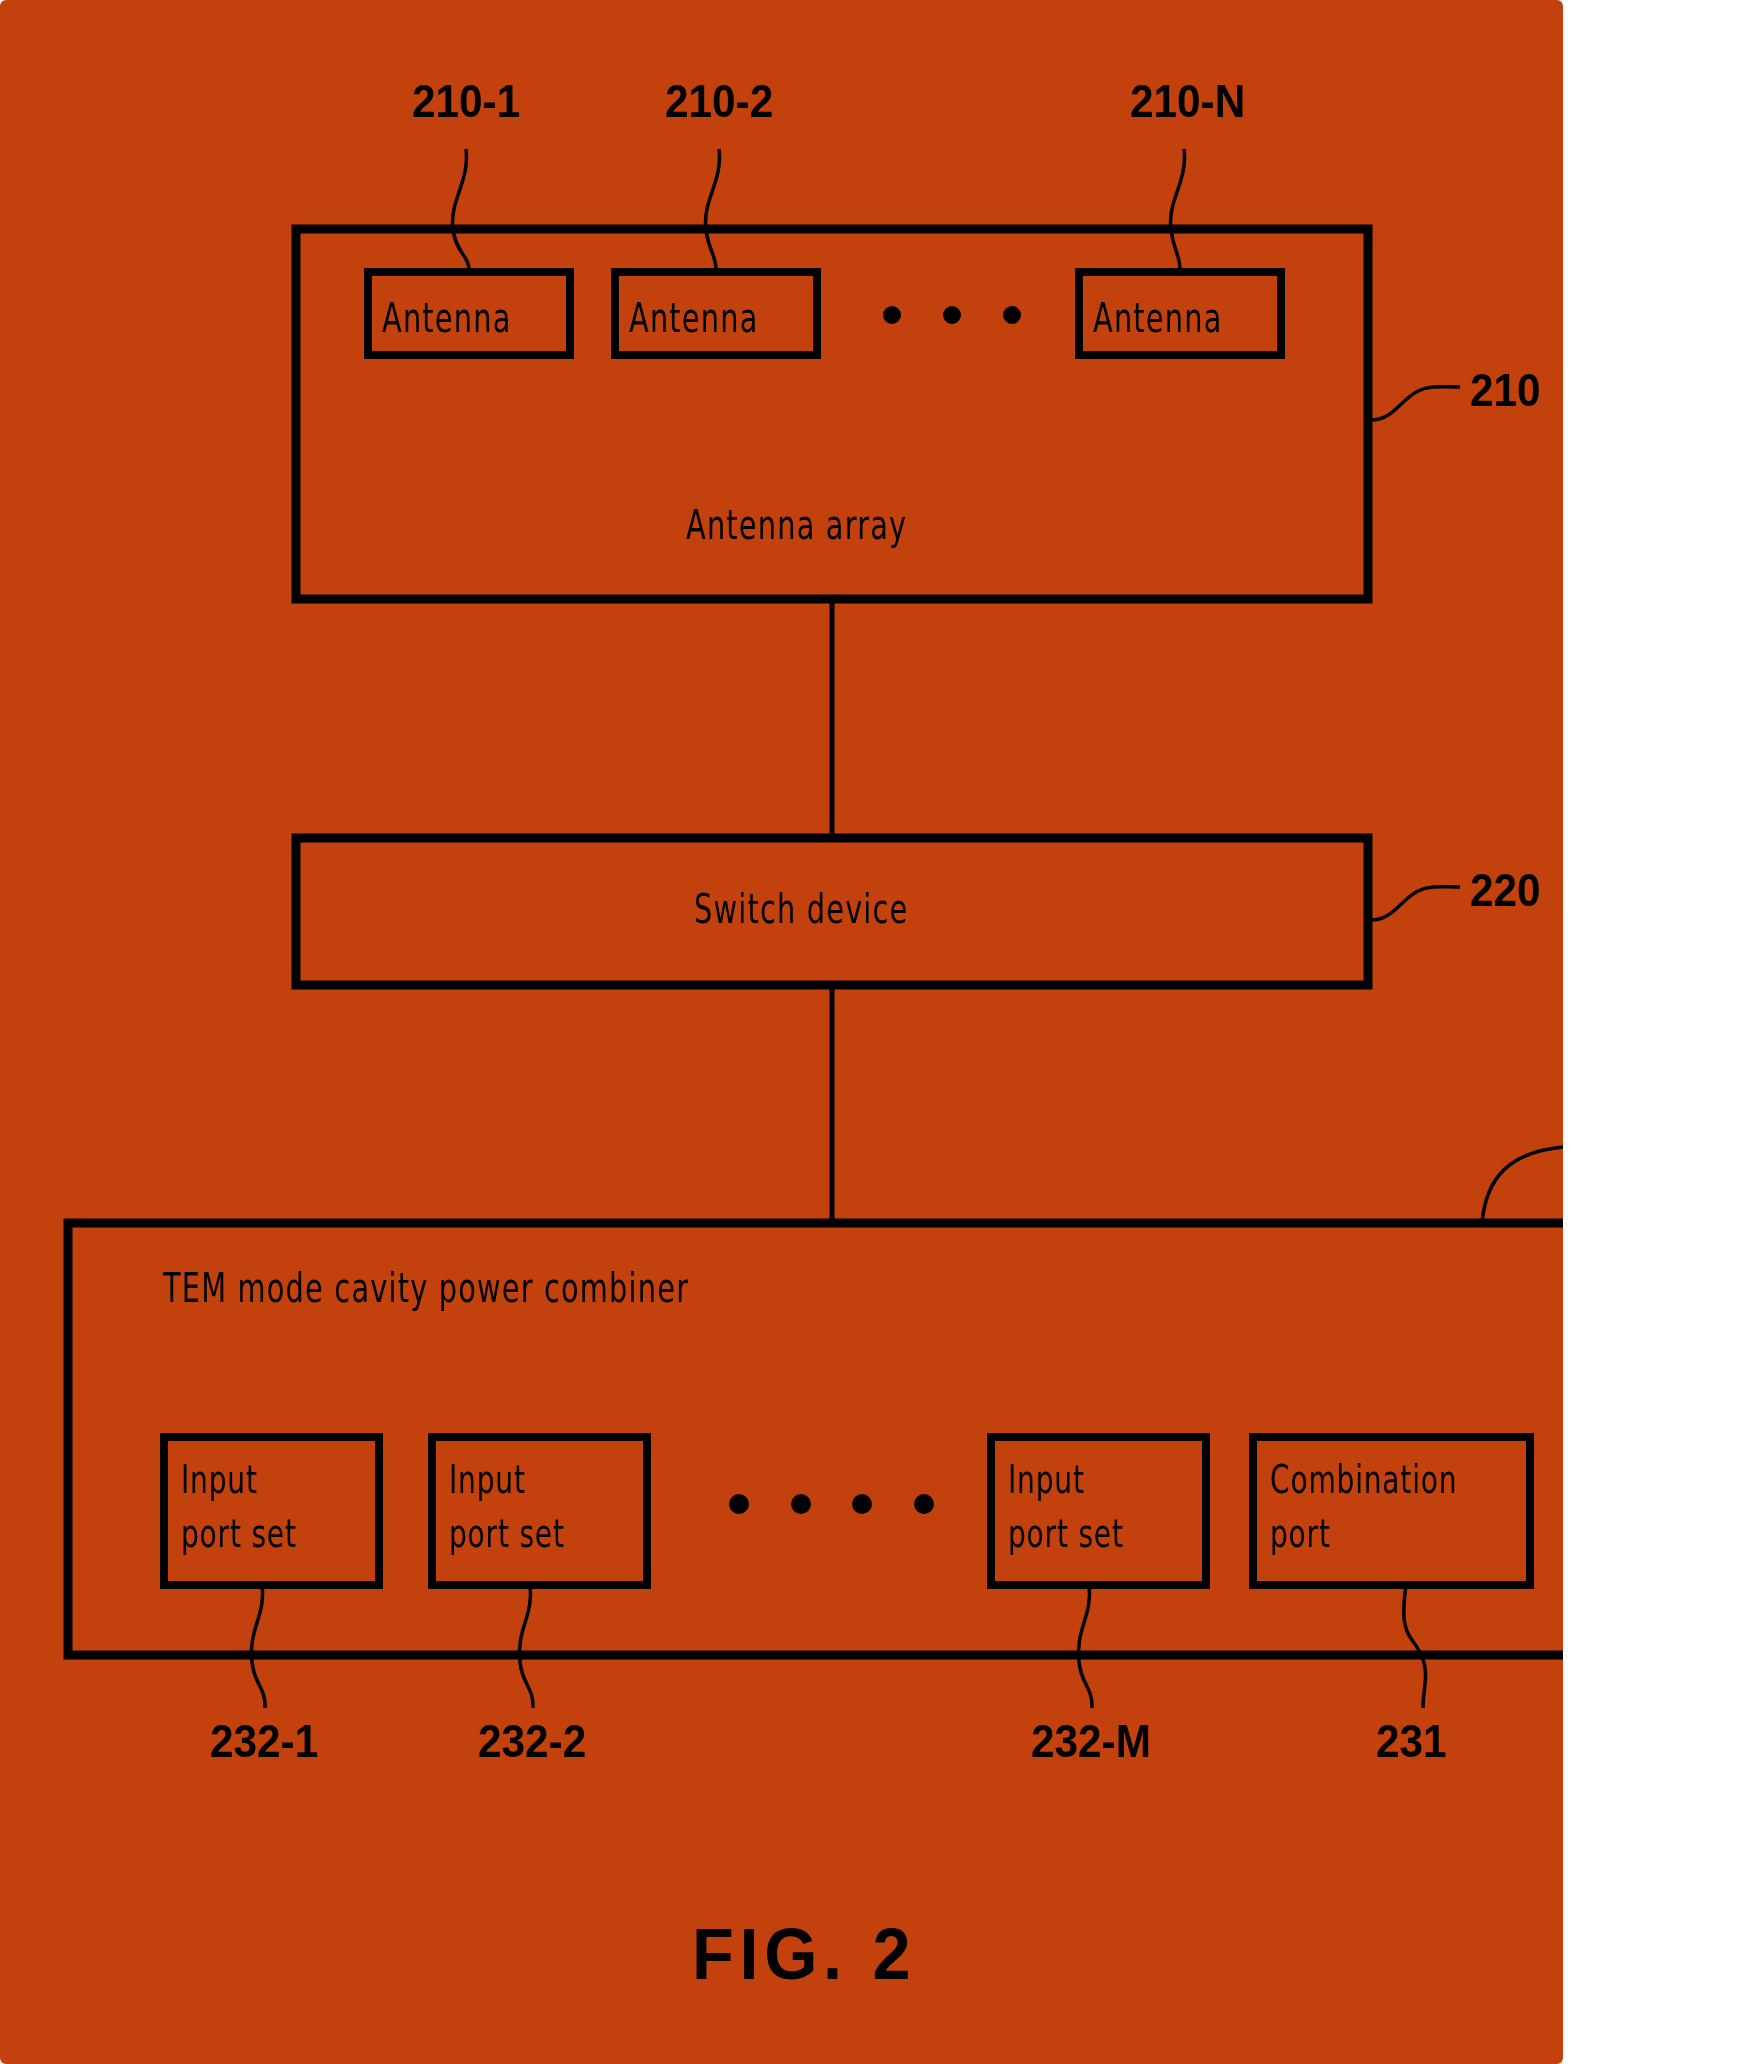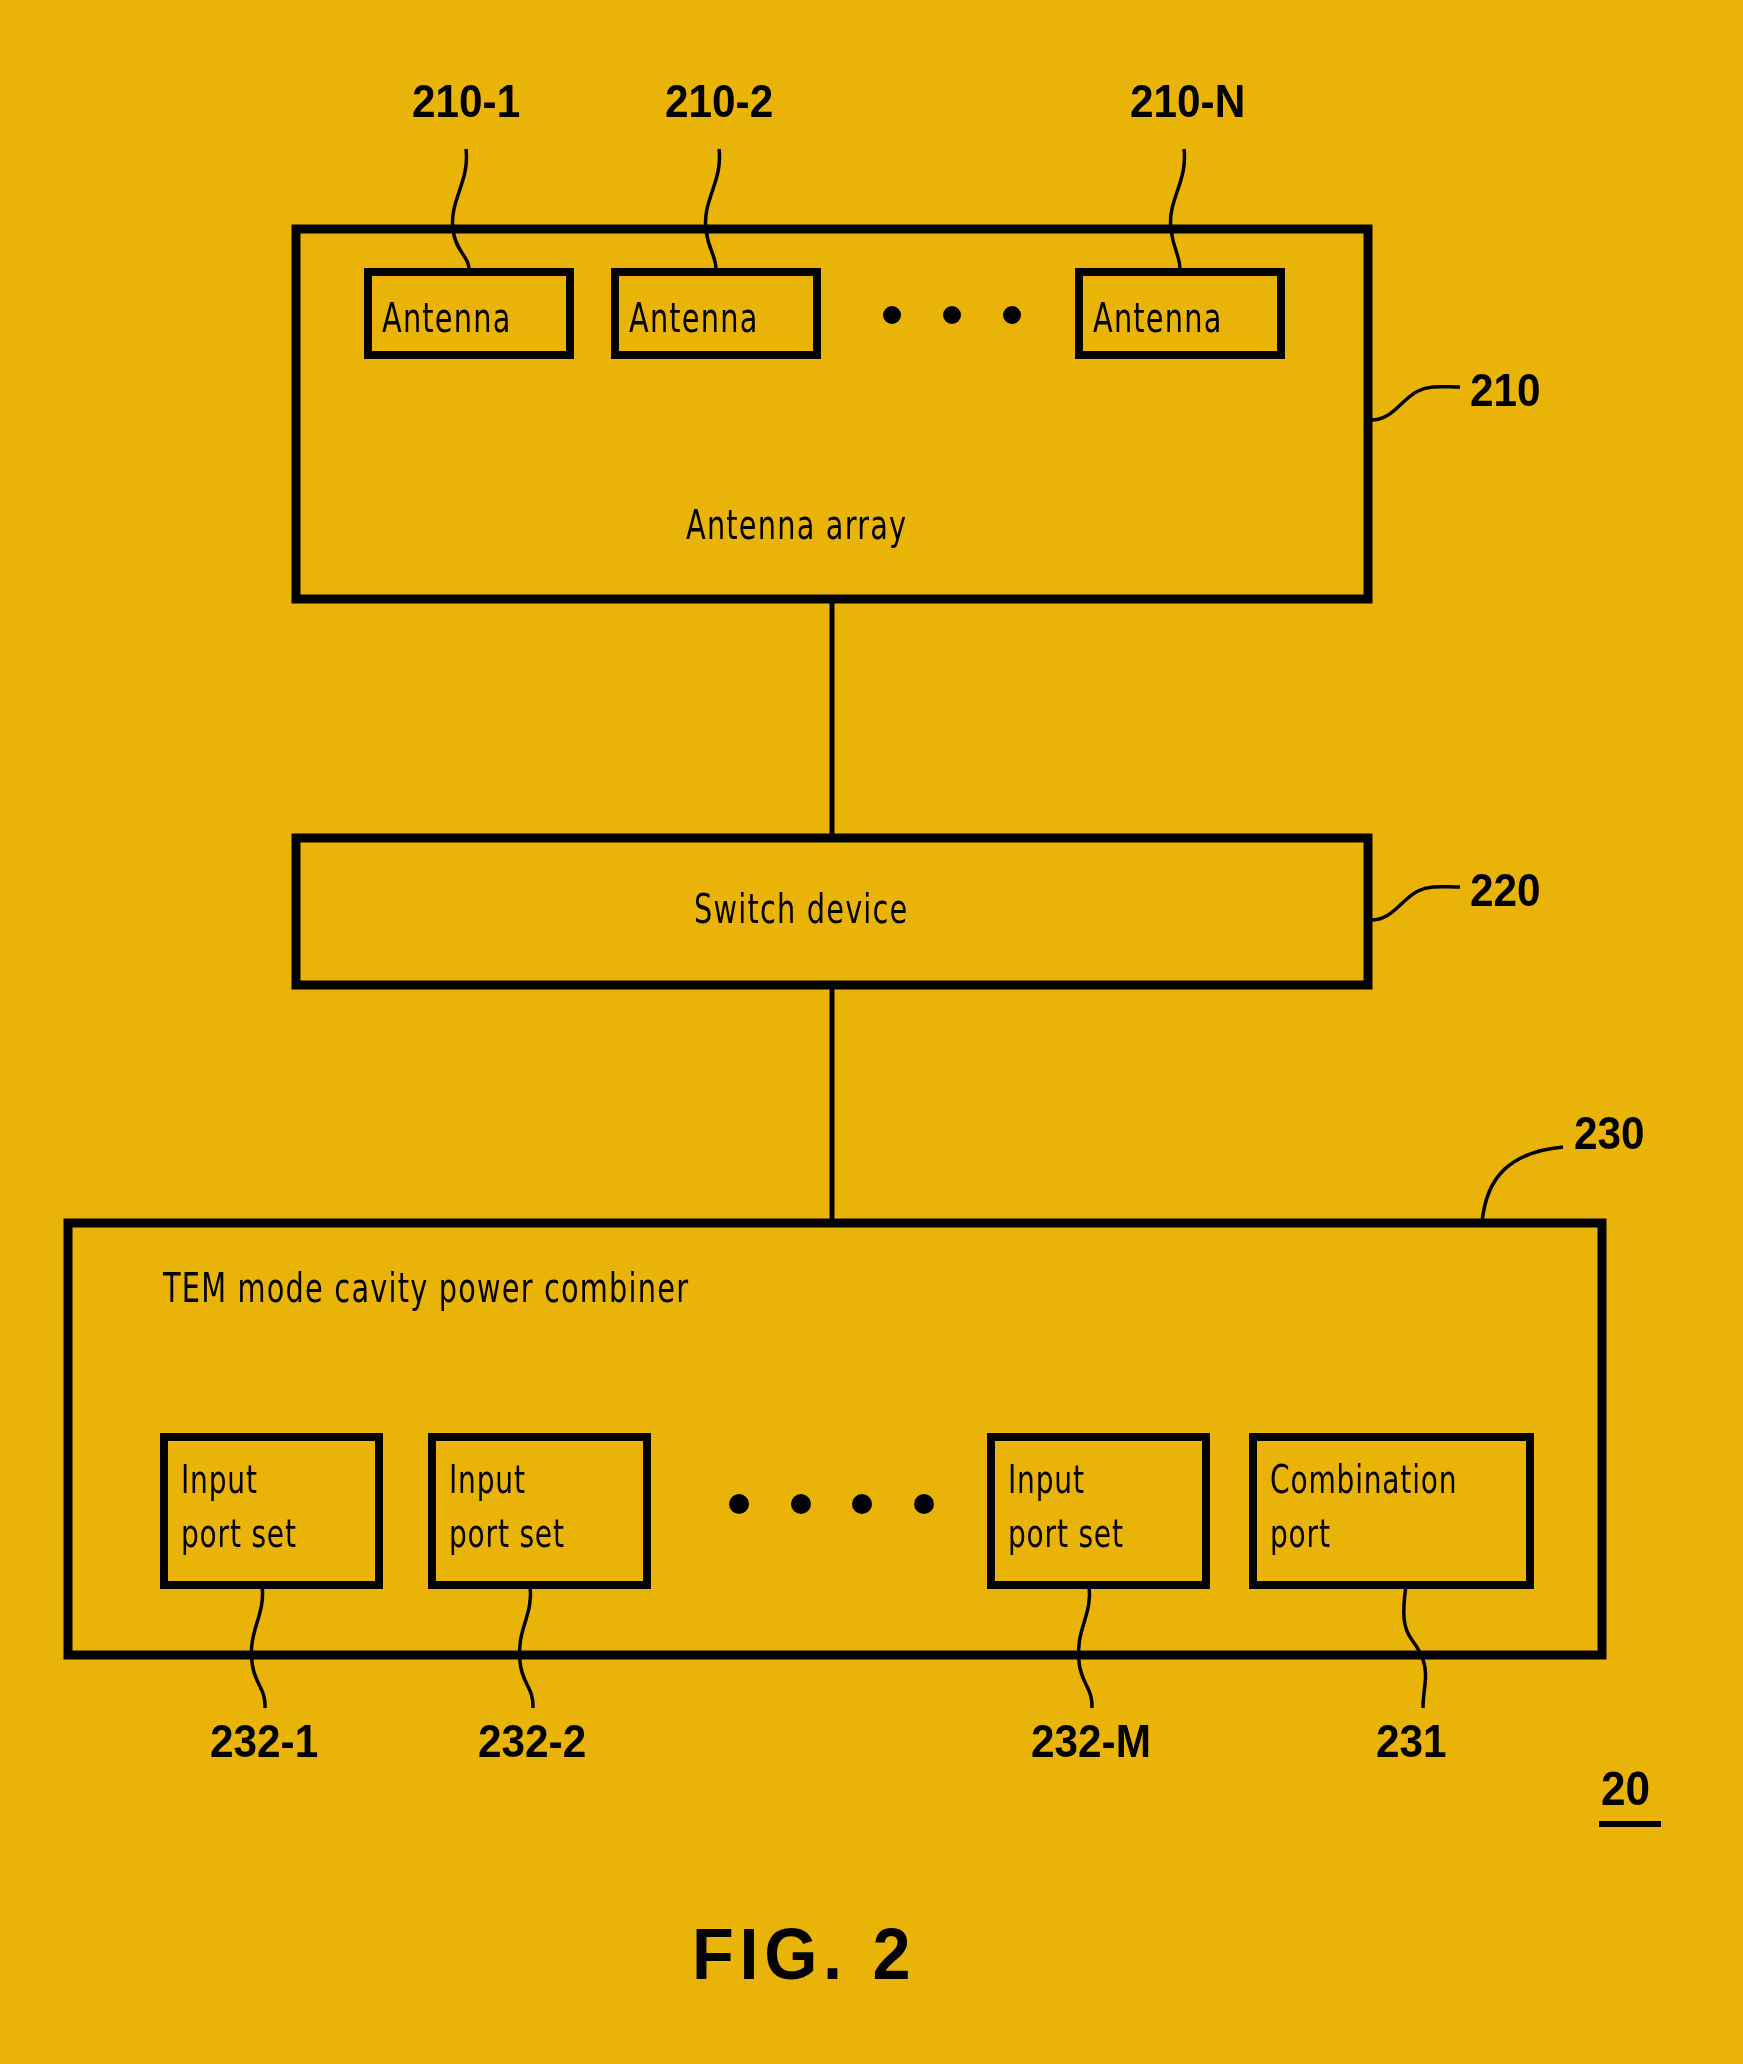--- a/index.html
+++ b/index.html
@@ -2,25 +2,26 @@
 <html><head>
 <meta charset="utf-8">
 <style>
   html, body {
     margin: 0;
     padding: 0;
     background: #ffffff;
   }
   #page {
     position: relative;
-    width: 1743px;
+    width: 1563px;
     height: 2064px;
-    background: #eab308;
+    background: #c2410c;
     font-family: "Liberation Sans", "DejaVu Sans", sans-serif;
     overflow: hidden;
+    border-radius: 6px;
   }
   #svg-layer {
     position: absolute;
     left: 0;
     top: 0;
     width: 1743px;
     height: 2064px;
   }
   .lbl {
     position: absolute;

